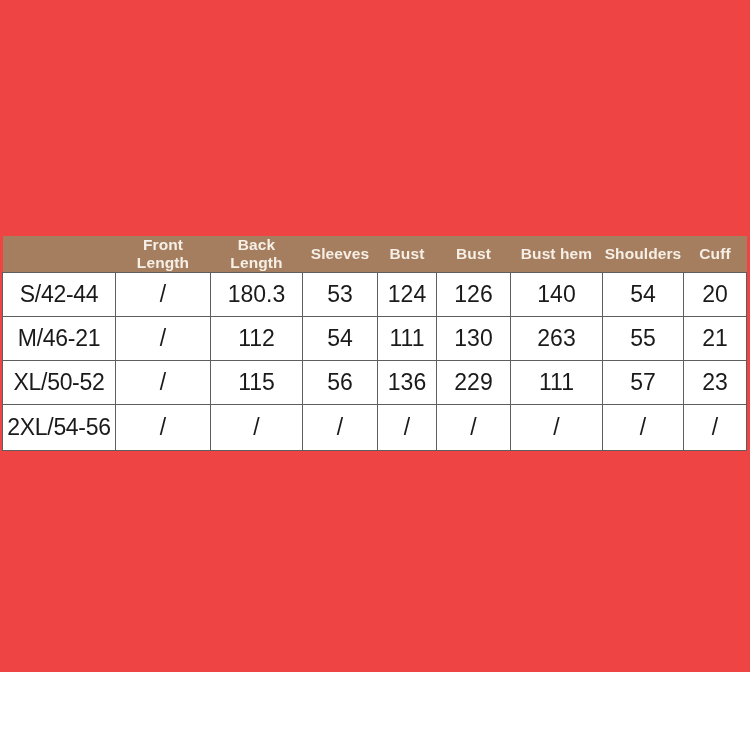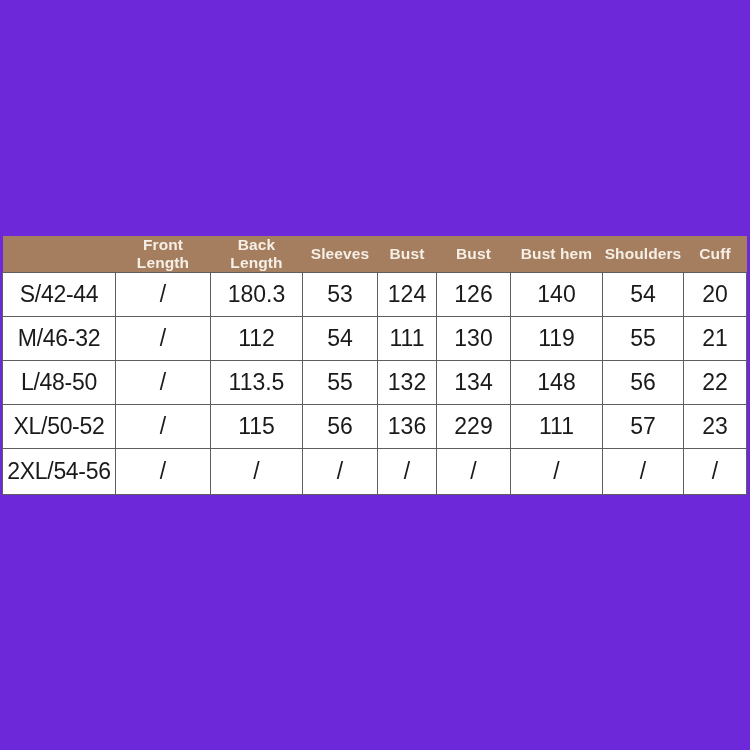--- a/index.html
+++ b/index.html
@@ -6,22 +6,22 @@
     margin: 0;
     padding: 0;
     width: 750px;
     height: 750px;
     background: #ffffff;
     font-family: "Liberation Sans", "DejaVu Sans", sans-serif;
   }
   .stage {
     position: relative;
     width: 750px;
-    height: 750px;
-    background: #6d28d9;
+    height: 672px;
+    background: #ef4444;
     overflow: hidden;
   }
   .table-wrap {
     position: absolute;
     left: 2px;
     top: 236px;
     width: 746px;
   }
   table.size-chart {
     border-collapse: collapse;
@@ -102,40 +102,29 @@
           <td>/</td>
           <td>180.3</td>
           <td>53</td>
           <td>124</td>
           <td>126</td>
           <td>140</td>
           <td>54</td>
           <td>20</td>
         </tr>
         <tr>
-          <td class="row-label">M/46-32</td>
+          <td class="row-label">M/46-21</td>
           <td>/</td>
           <td>112</td>
           <td>54</td>
           <td>111</td>
           <td>130</td>
-          <td>119</td>
+          <td>263</td>
           <td>55</td>
           <td>21</td>
-        </tr>
-        <tr>
-          <td class="row-label">L/48-50</td>
-          <td>/</td>
-          <td>113.5</td>
-          <td>55</td>
-          <td>132</td>
-          <td>134</td>
-          <td>148</td>
-          <td>56</td>
-          <td>22</td>
         </tr>
         <tr>
           <td class="row-label">XL/50-52</td>
           <td>/</td>
           <td>115</td>
           <td>56</td>
           <td>136</td>
           <td>229</td>
           <td>111</td>
           <td>57</td>

